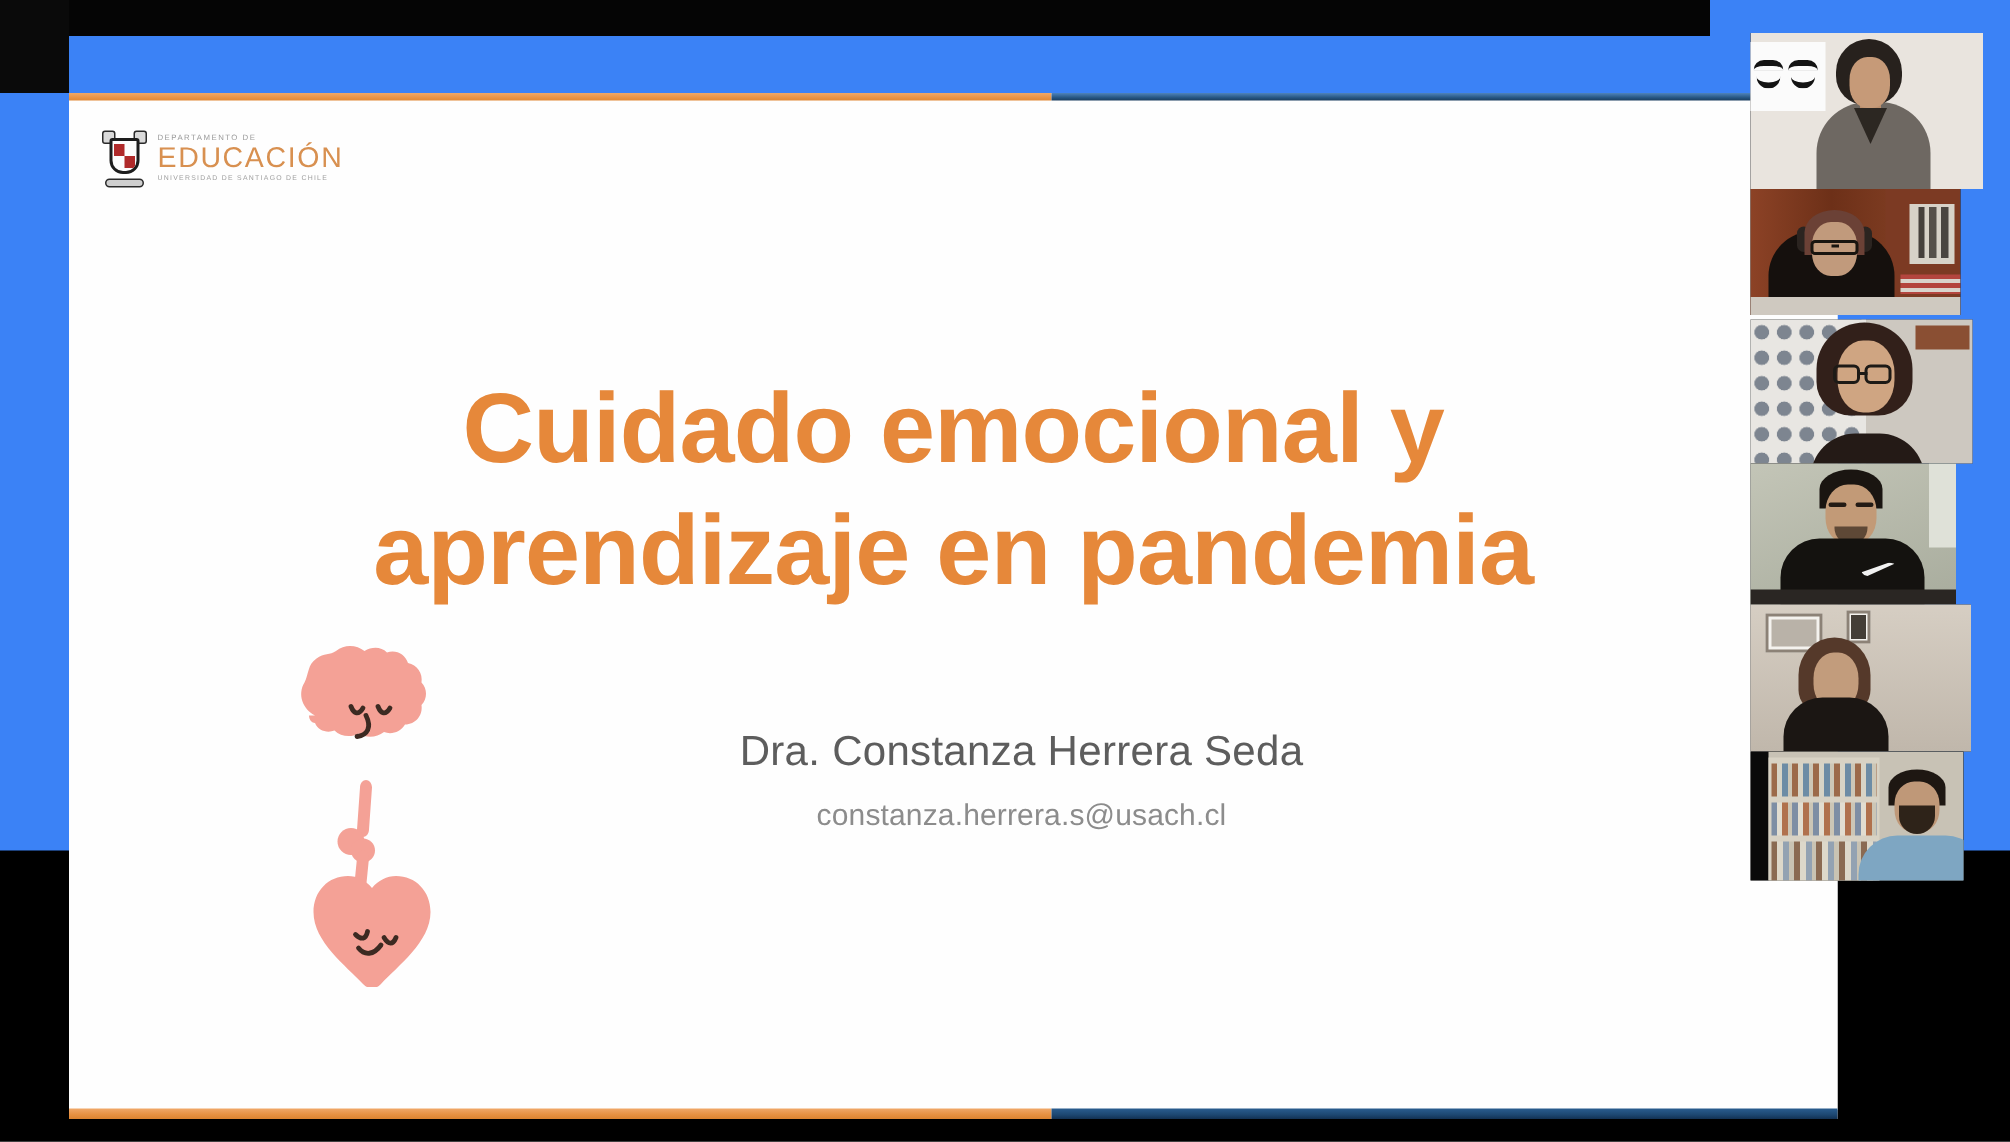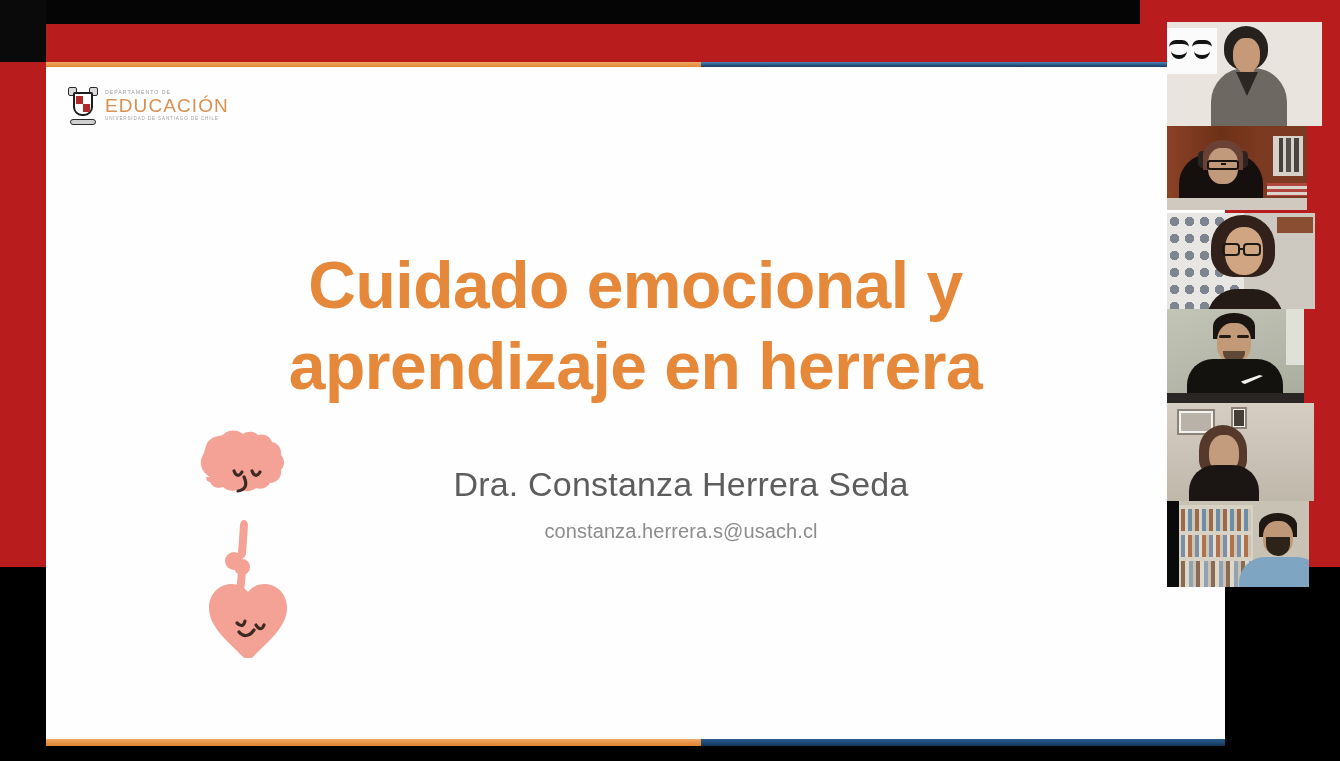--- a/index.html
+++ b/index.html
@@ -9,21 +9,21 @@
     height: 761px;
     overflow: hidden;
     background: #000000;
     font-family: "Liberation Sans", sans-serif;
   }
 
   #stage {
     position: relative;
     width: 1340px;
     height: 567px;
-    background: #b91c1c;
+    background: #3b82f6;
   }
 
   
   .bg-panel {
     position: absolute;
     left: 0; top: 0;
     width: 46px; height: 62px;
     background: #0a0a0a;
   }
   .bg-panel-2 {
@@ -155,24 +155,25 @@
 
   
   .author-block {
     position: absolute;
     left: 255px;
     top: 398px;
     width: 760px;
     text-align: center;
   }
   .author-name {
-    font-size: 34px;
+    font-size: 28px;
     color: #5d5d5d;
     font-weight: 400;
     letter-spacing: 0.2px;
+    margin-top: 20px;
   }
   .author-email {
     font-size: 20px;
     color: #8c8c8c;
     font-weight: 400;
     margin-top: 16px;
     letter-spacing: 0.1px;
   }
 
   
@@ -301,21 +302,21 @@
         </div>
         <div class="logo-text">
           <span class="logo-dept">DEPARTAMENTO DE</span>
           <span class="logo-main">EDUCACIÓN</span>
           <span class="logo-univ">UNIVERSIDAD DE SANTIAGO DE CHILE</span>
         </div>
       </div>
 
       <div class="title-block">
         <div class="title-line">Cuidado emocional y</div>
-        <div class="title-line">aprendizaje en herrera</div>
+        <div class="title-line">aprendizaje en pandemia</div>
       </div>
 
       <div class="mascot">
         <svg viewBox="0 0 140 240" width="140" height="240" xmlns="http://www.w3.org/2000/svg">
           <g fill="#f4a196">
 
             <path d="M28 50c-8-4-12-14-7-22 3-6 2-12 8-16 5-4 9-2 13-5 6-5 14-4 19 0 5-3 11-3 15 1 6-2 12 1 14 7 6 1 10 7 9 13 4 4 4 11 0 15 1 7-4 13-11 13-3 5-9 7-14 5-5 4-12 4-17 1-5 3-12 2-16-2-5 2-11 0-13-5-2 0-4-2-4-5z"></path>
 
             <path d="M62 93c2 0 4 2 4 5l-2 28c0 3-2 5-4 5s-4-2-4-5l2-28c0-3 2-5 4-5z"></path>
 

